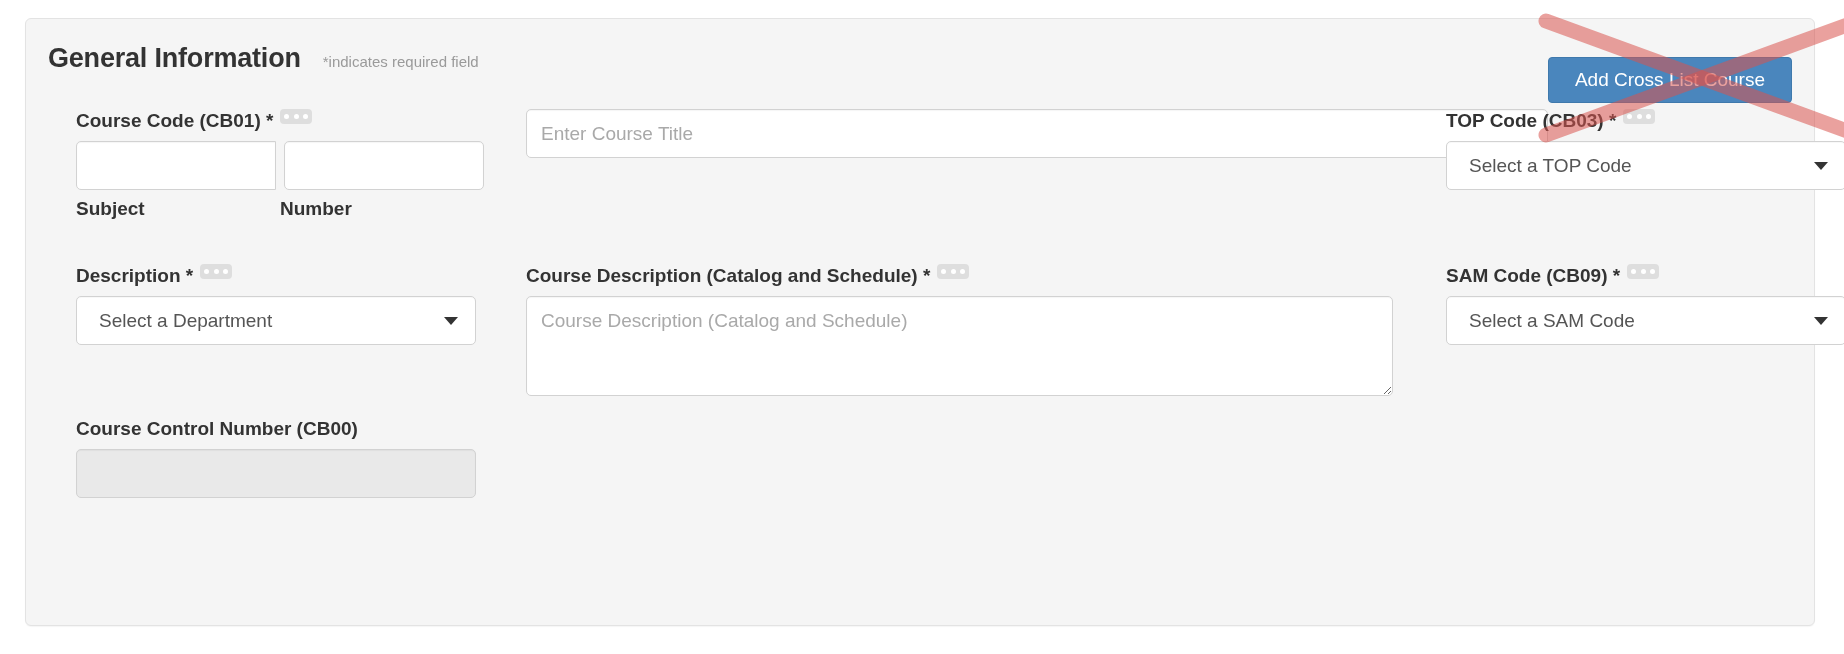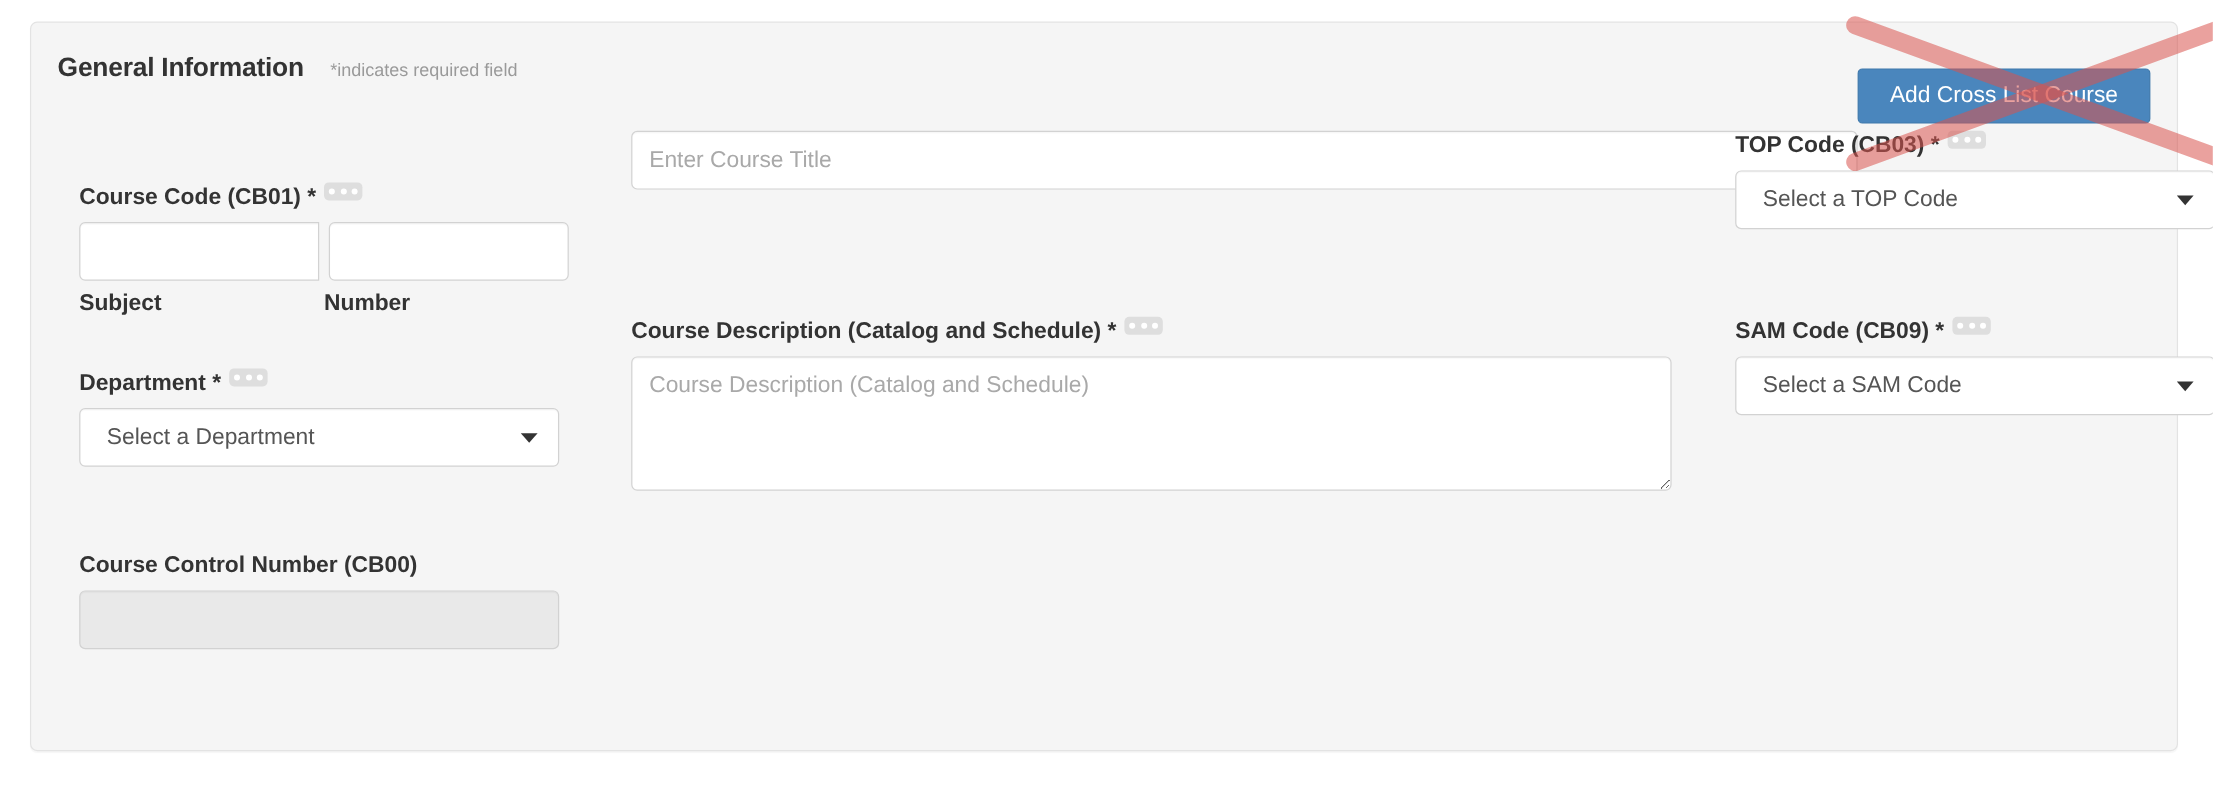--- a/index.html
+++ b/index.html
@@ -36,21 +36,21 @@
     padding: 24px 22px 0 22px;
     box-sizing: border-box;
   }
 
   
   .header-row {
     position: relative;
     height: 60px;
   }
   .section-title {
-    font-size: 22px;
+    font-size: 27px;
     font-weight: bold;
     color: #333333;
     letter-spacing: -0.2px;
     display: inline-block;
     vertical-align: baseline;
   }
   .required-note {
     font-size: 15px;
     color: #9a9a9a;
     display: inline-block;
@@ -74,21 +74,21 @@
     white-space: nowrap;
     line-height: 1;
   }
 
   
   .form-grid {
     position: relative;
     margin-top: 6px;
   }
 
-  .col-left   { position: absolute; left: 18px;   width: 400px; margin-top: 43px; }
+  .col-left   { position: absolute; left: 28px;   width: 400px; }
   .col-mid    { position: absolute; left: 478px;  width: 867px; }
   .col-right  { position: absolute; left: 1398px; width: 400px; }
 
   .row1 { top: 0; }
   .row2 { top: 155px; }
   .row3 { top: 310px; }
 
   .field-label {
     font-size: 19px;
     font-weight: bold;
@@ -158,21 +158,21 @@
     font-weight: bold;
     color: #333333;
     width: 200px;
   }
   .sub-labels span:last-child { margin-left: 8px; }
 
   .txt.title-input { width: 1022px; }
 
   textarea.txt {
     width: 867px;
-    height: 112px;
+    height: 100px;
     padding: 12px 14px;
     resize: vertical;
     line-height: 1.3;
     display: block;
   }
 
   
   .select-wrap {
     position: relative;
     width: 400px;
@@ -256,21 +256,21 @@
         <div class="select-wrap">
           <select class="sel">
             <option>Select a TOP Code</option>
           </select>
           <span class="sel-caret"></span>
         </div>
       </div>
 
       <div class="col-left row2">
         <div class="field-label">
-          <span>Department *</span><span class="info-badge"><i></i><i></i><i></i></span>
+          <span>Description *</span><span class="info-badge"><i></i><i></i><i></i></span>
         </div>
         <div class="select-wrap">
           <select class="sel">
             <option>Select a Department</option>
           </select>
           <span class="sel-caret"></span>
         </div>
       </div>
 
       <div class="col-mid row2">

